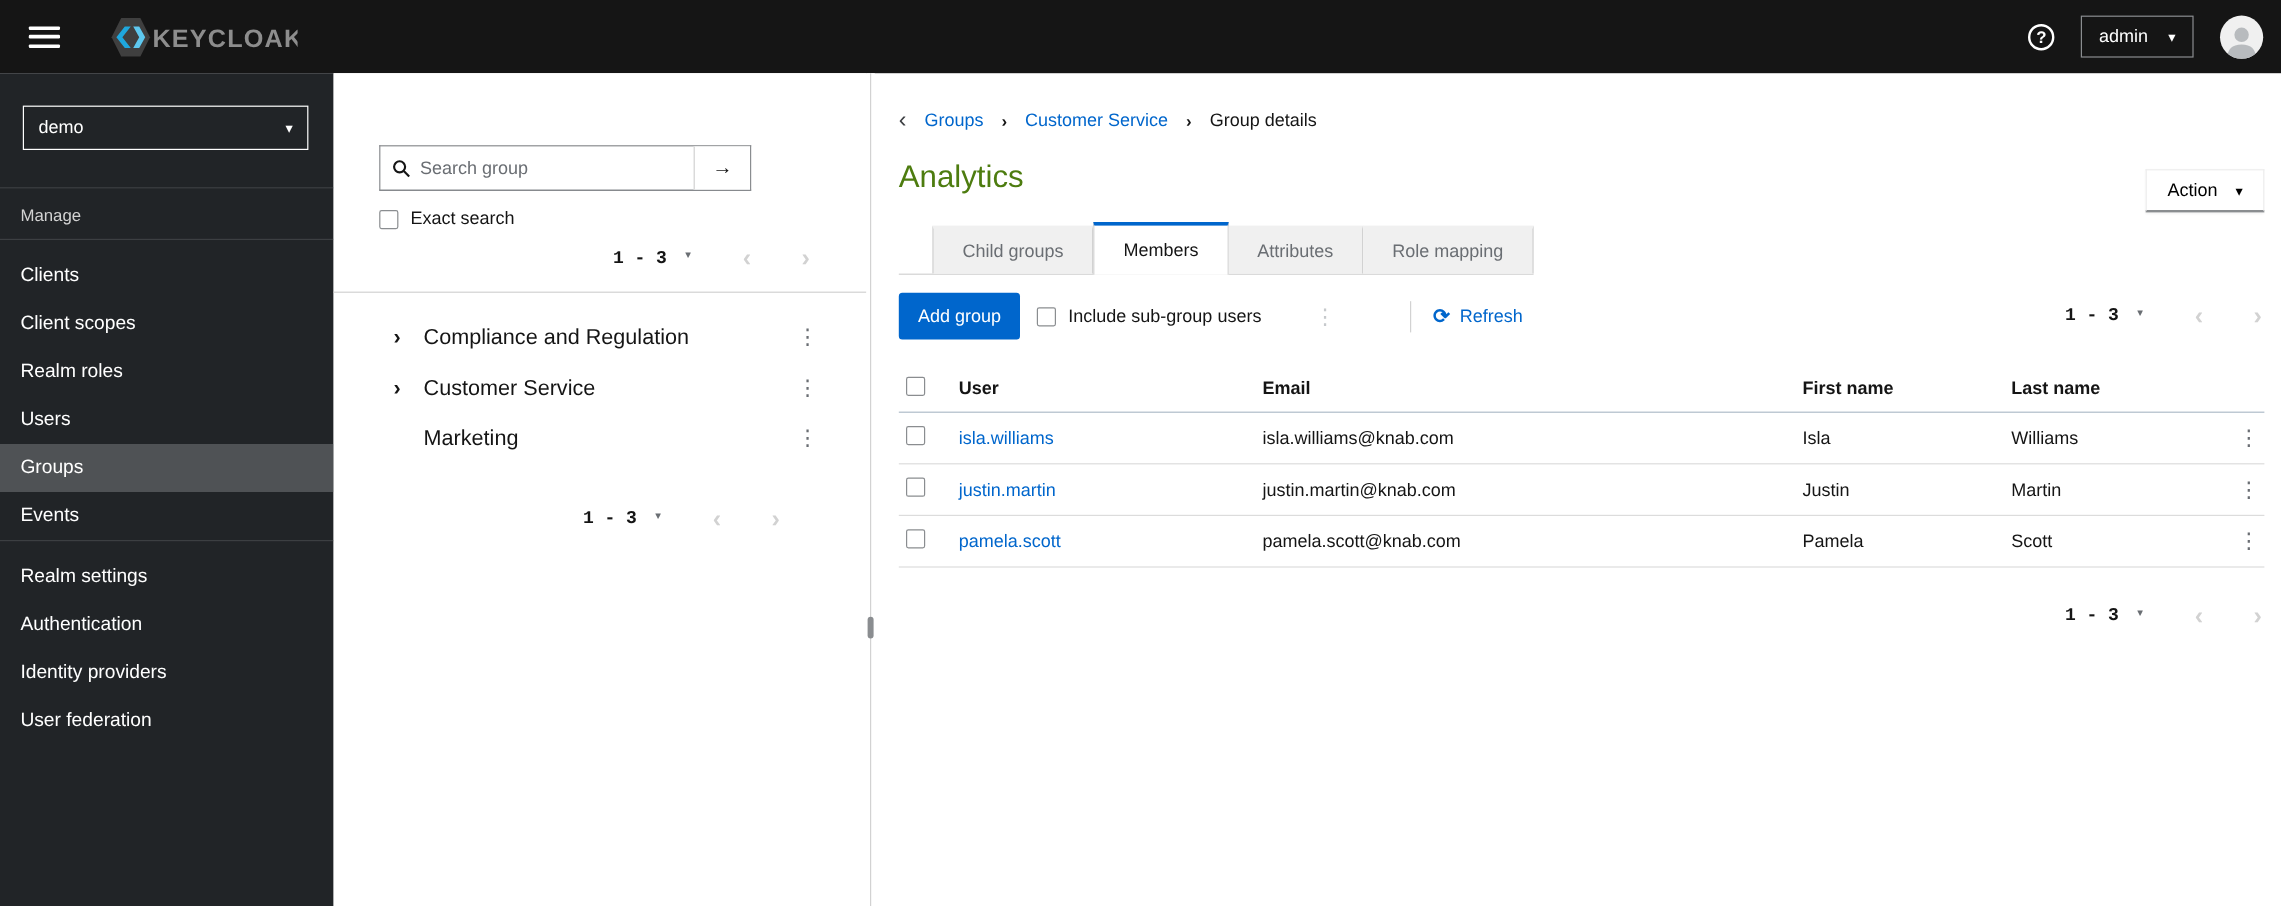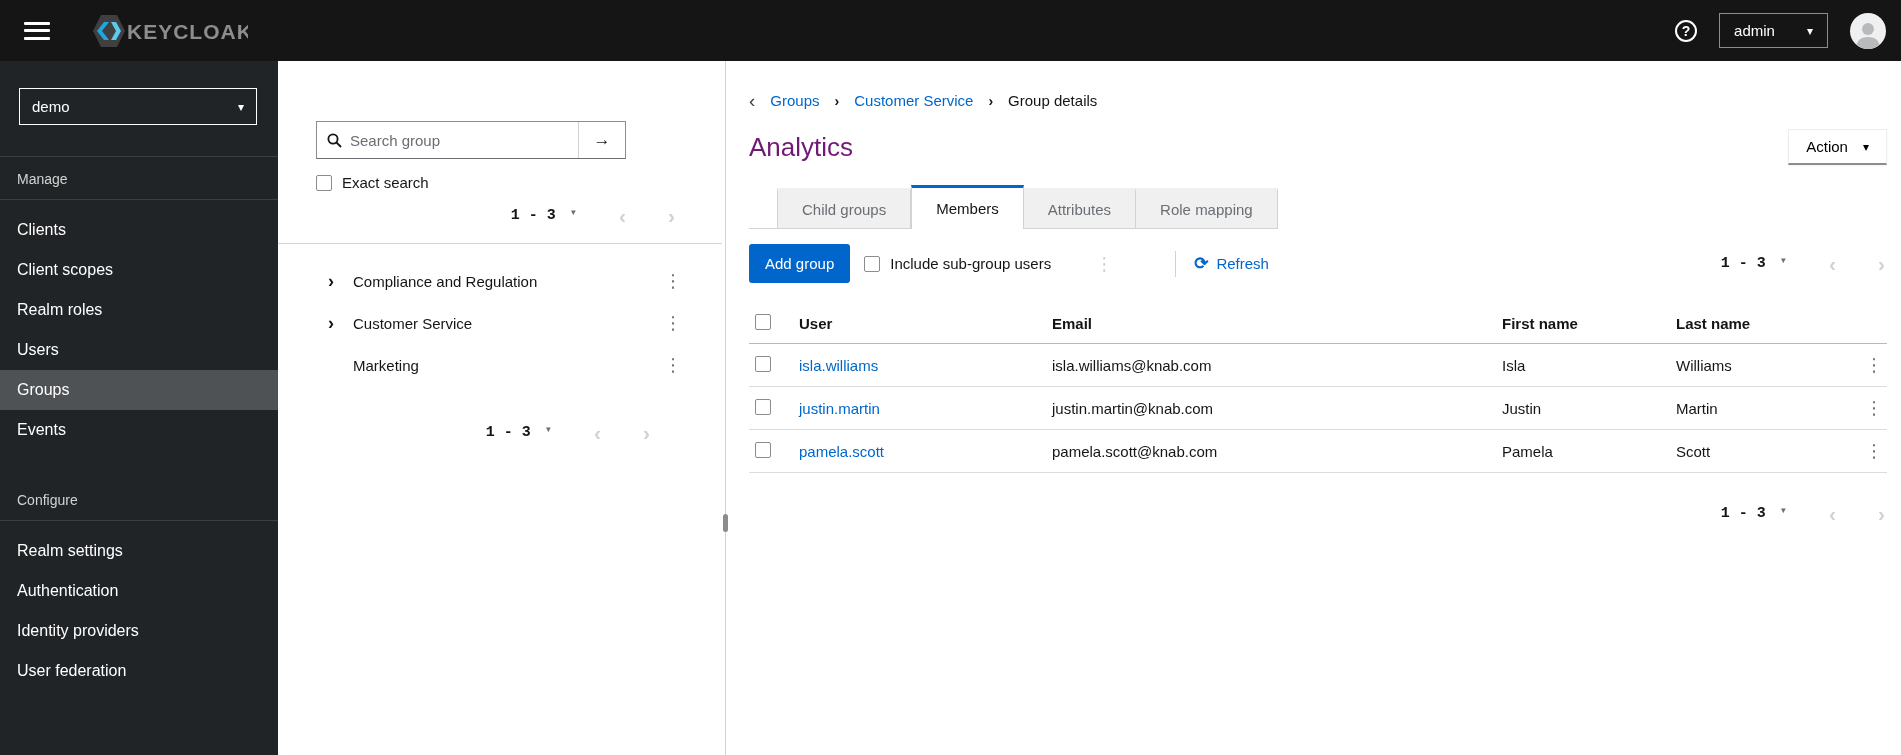--- a/index.html
+++ b/index.html
@@ -6,21 +6,21 @@
   html,body { width:1901px; height:755px; overflow:hidden; }
   body { font-family:"Liberation Sans", sans-serif; background:#fff; color:#151515; display:flex; flex-direction:column; }
 
   
   .masthead { height:61px; flex:none; background:#151515; display:flex; align-items:center; padding:0 15px 0 24px; }
   .burger { width:26px; height:18px; display:flex; flex-direction:column; justify-content:space-between; cursor:pointer; }
   .burger span { display:block; height:3px; background:#fff; border-radius:1px; }
   .logo { margin-left:40px; display:flex; align-items:flex-start; }
   .mast-right { margin-left:auto; display:flex; align-items:center; gap:22px; }
   .help-icon { width:22px; height:22px; border:2px solid #fff; border-radius:50%; color:#fff; font-size:14px; font-weight:bold; display:flex; align-items:center; justify-content:center; cursor:pointer; }
-  .user-menu { border:1px solid #8a8d90; color:#fff; font-size:15px; padding:8px 14px; display:flex; align-items:center; gap:32px; background:transparent; cursor:pointer; }
+  .user-menu { border:1px solid #8a8d90; color:#fff; font-size:15px; padding:8px 14px; display:flex; align-items:center; gap:17px; background:transparent; cursor:pointer; }
   .caret { font-size:12px; line-height:1; }
   .avatar { width:36px; height:36px; border-radius:50%; background:#f0f0f0; display:flex; align-items:flex-end; justify-content:center; overflow:hidden; cursor:pointer; }
 
   .below { flex:1; display:flex; min-height:0; }
 
   
   .sidebar { width:278px; flex:none; background:#212427; color:#fff; overflow:hidden; }
   .realm-select { margin:27px 26px 0 19px; width:238px; height:37px; border:1px solid #fff; display:flex; align-items:center; justify-content:space-between; padding:0 12px; font-size:15px; cursor:pointer; background:transparent; color:#fff; }
   .side-divider { border-top:1px solid #3c3f42; margin-top:31px; }
   .side-divider2 { border-top:1px solid #3c3f42; }
@@ -42,38 +42,38 @@
   .pagination { display:flex; align-items:center; }
   .pg-toggle { border:none; background:none; font-family:Liberation Mono, monospace; font-size:15px; font-weight:bold; color:#151515; display:flex; gap:14px; cursor:pointer; }
   .pg-toggle .caret { color:#6a6e73; }
   .pg-nav { border:none; background:none; color:#d2d2d2; font-size:21px; font-weight:bold; line-height:1; cursor:default; padding:0; }
   .tree-pg-top { margin:14px 47px 0 0; justify-content:flex-end; gap:0; }
   .tree-pg-top .pg-nav, .pg-spaced .pg-nav { margin-left:42px; }
   .tree-divider { border-top:1px solid #d2d2d2; margin-top:17px; }
   .tree-list { padding-top:16px; list-style:none; }
   .tree-row { height:42px; display:flex; align-items:center; padding:0 36px 0 44px; }
   .tree-toggle { width:18px; font-size:18px; font-weight:bold; color:#151515; background:none; border:none; cursor:pointer; line-height:1; padding:0; }
-  .tree-name { margin-left:13px; font-size:15px; cursor:pointer; }
+  .tree-name { margin-left:13px; font-size:18px; cursor:pointer; }
   .kebab { margin-left:auto; background:none; border:none; color:#6a6e73; font-size:18px; line-height:1; cursor:pointer; padding:0 4px; }
   .tree-pg-bottom { margin:36px 72px 0 0; justify-content:flex-end; }
 
   
   .splitter { width:7px; flex:none; position:relative; background:#fff; }
   .splitter::before { content:""; position:absolute; left:3px; top:0; bottom:0; width:1px; background:#d2d2d2; }
   .split-grip { position:absolute; left:1px; top:453px; width:5px; height:18px; border-radius:3px; background:#8a8d90; cursor:col-resize; }
 
   
   .main { flex:1; min-width:0; position:relative; padding:0 14px 0 20px; }
   .breadcrumb { margin-top:30px; display:flex; align-items:center; gap:15px; font-size:15px; }
   .crumb-back { color:#3c3f42; font-size:19px; line-height:1; background:none; border:none; cursor:pointer; padding:0; }
   .crumb-link { color:#0066cc; text-decoration:none; cursor:pointer; }
   .crumb-sep { color:#151515; font-size:14px; font-weight:bold; }
   .crumb-current { color:#151515; }
-  .page-title { margin-top:22px; font-size:26px; font-weight:400; color:#701a75; }
-  .action-btn { position:absolute; top:68px; right:14px; background:#fff; border:1px solid #ededed; border-bottom:2px solid #8a8d90; padding:8px 17px; font-size:15px; font-family:inherit; display:flex; align-items:center; gap:15px; cursor:pointer; box-shadow:0 1px 2px rgba(0,0,0,.05); }
+  .page-title { margin-top:22px; font-size:26px; font-weight:400; color:#4d7c0f; }
+  .action-btn { position:absolute; top:80px; right:14px; background:#fff; border:1px solid #ededed; border-bottom:2px solid #8a8d90; padding:8px 17px; font-size:15px; font-family:inherit; display:flex; align-items:center; gap:15px; cursor:pointer; box-shadow:0 1px 2px rgba(0,0,0,.05); }
 
   .tabs { margin-top:22px; display:flex; width:fit-content; padding-left:28px; border-bottom:1px solid #d2d2d2; align-items:flex-end; }
   .tab { height:40px; padding:0 24px; display:flex; align-items:center; background:#f0f0f0; color:#6a6e73; font-size:15px; border:none; border-right:1px solid #d2d2d2; border-top:3px solid transparent; font-family:inherit; cursor:pointer; }
   .tab:first-of-type { border-left:1px solid #d2d2d2; }
   .tab.active { background:#fff; color:#151515; border-top:3px solid #0066cc; margin-bottom:-1px; height:44px; border-left:1px solid #d2d2d2; }
 
   .toolbar { margin-top:15px; display:flex; align-items:center; }
   .primary-btn { background:#0066cc; color:#fff; border:none; border-radius:3px; padding:0 16px; height:39px; font-size:15px; font-family:inherit; cursor:pointer; }
   .subgroup { margin-left:14px; display:flex; align-items:center; gap:10px; font-size:15px; }
   .toolbar-kebab { margin-left:40px; color:#c6c9cc; }
@@ -133,21 +133,20 @@
     <div class="section-title">Manage</div>
     <div class="side-divider2"></div>
     <ul class="nav-list">
       <li class="nav-item">Clients</li>
       <li class="nav-item">Client scopes</li>
       <li class="nav-item">Realm roles</li>
       <li class="nav-item">Users</li>
       <li class="nav-item active">Groups</li>
       <li class="nav-item">Events</li>
     </ul>
-    <div class="section-title configure-gap">Configure</div>
     <div class="side-divider2"></div>
     <ul class="nav-list">
       <li class="nav-item">Realm settings</li>
       <li class="nav-item">Authentication</li>
       <li class="nav-item">Identity providers</li>
       <li class="nav-item">User federation</li>
     </ul>
   </nav>
 
   <section class="tree-panel">

